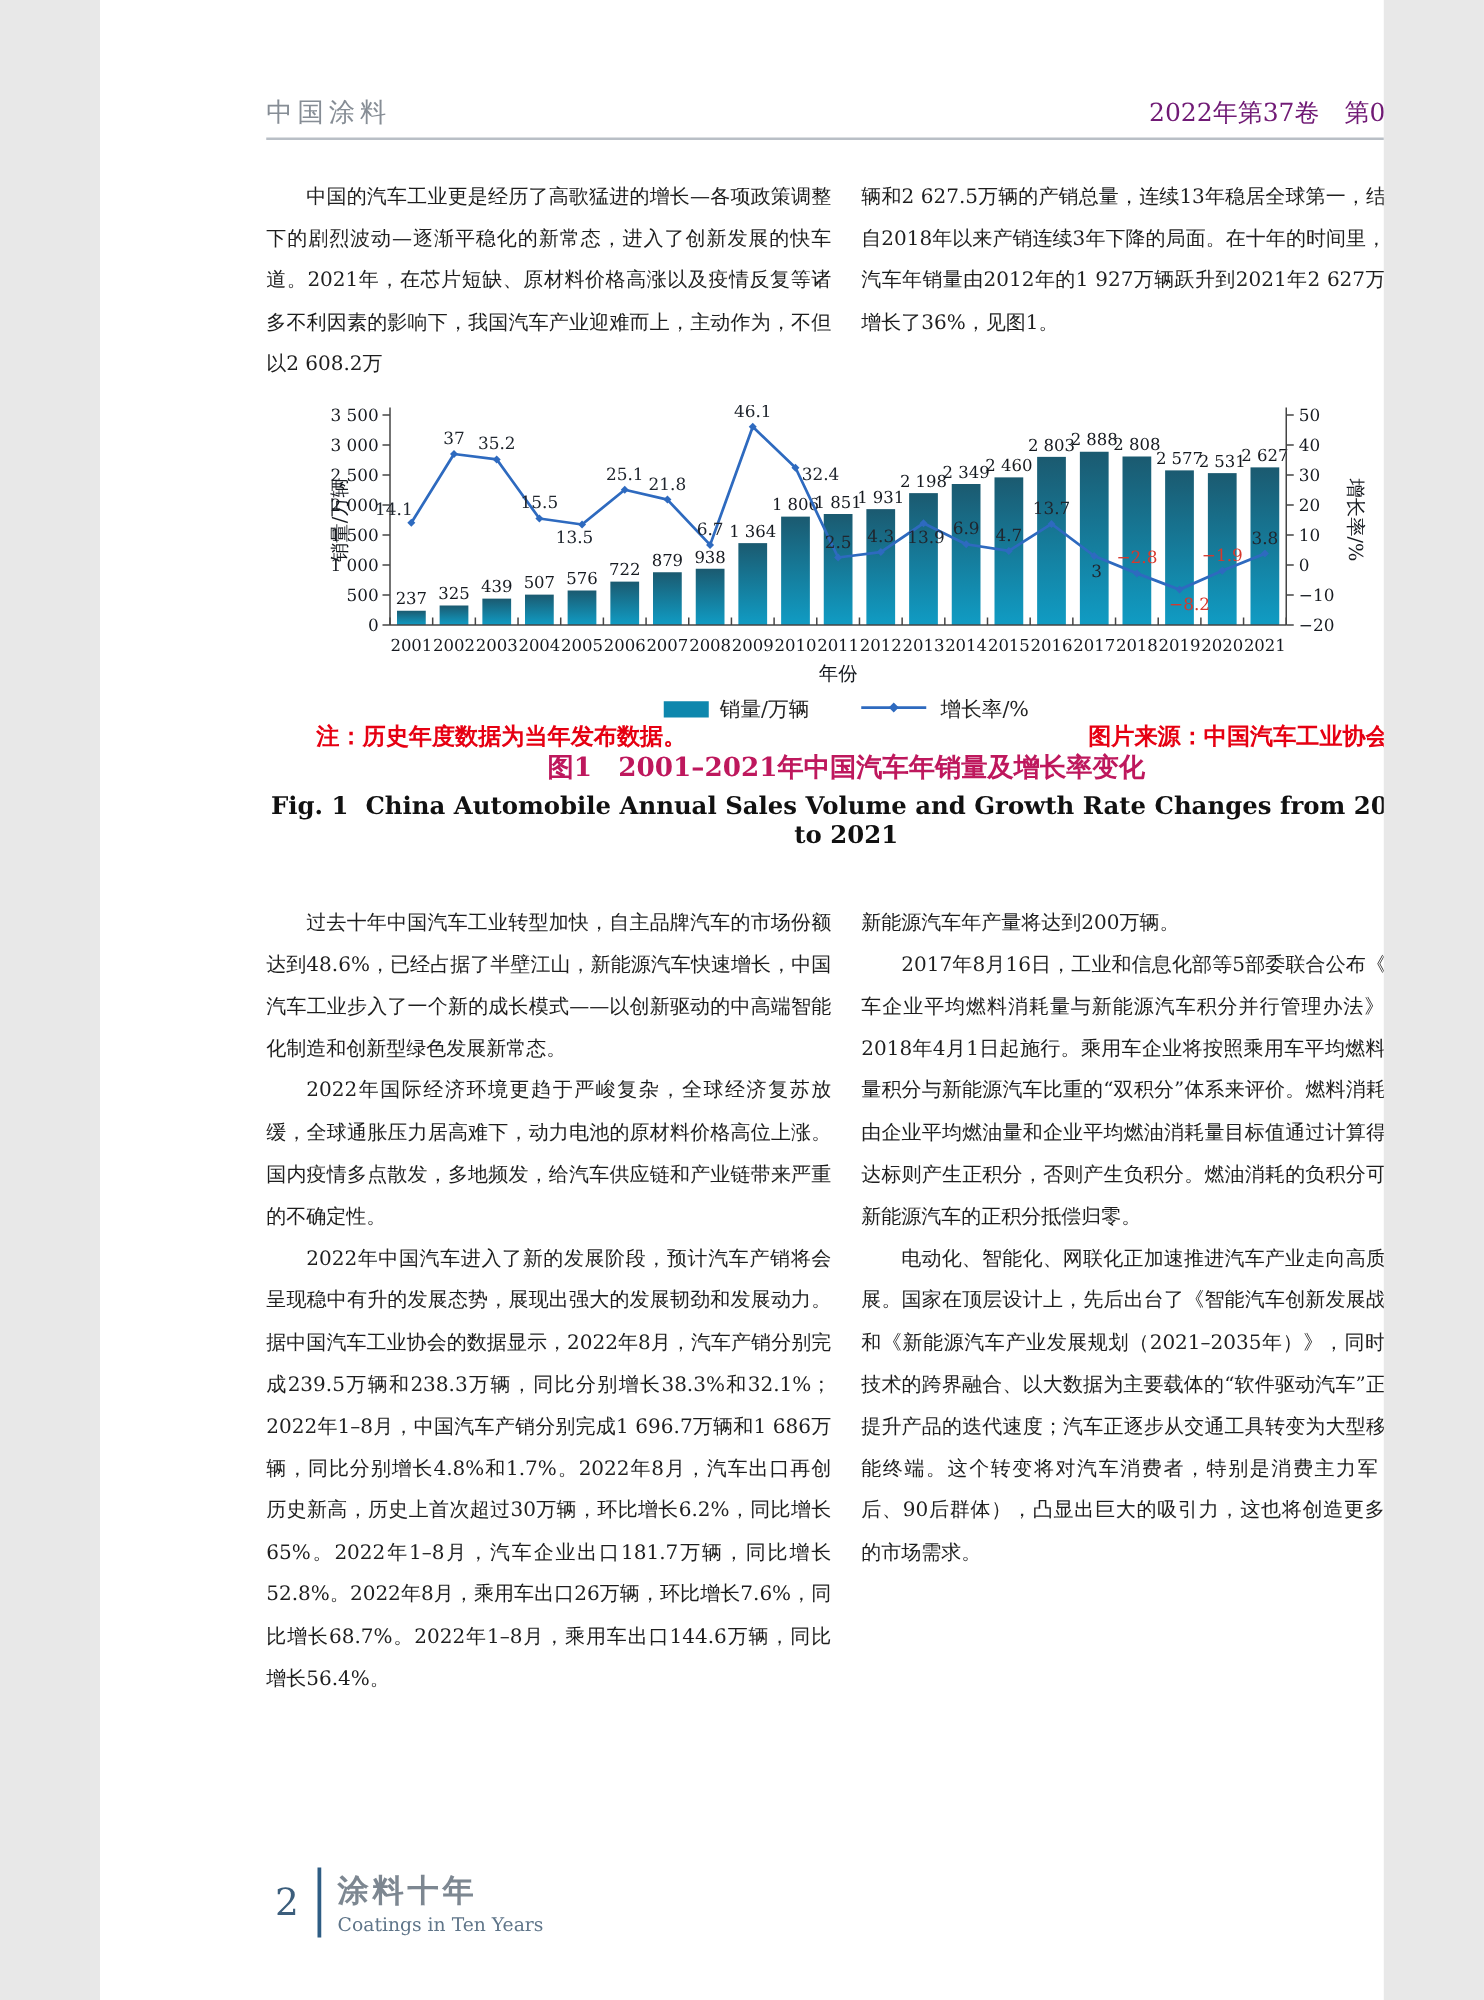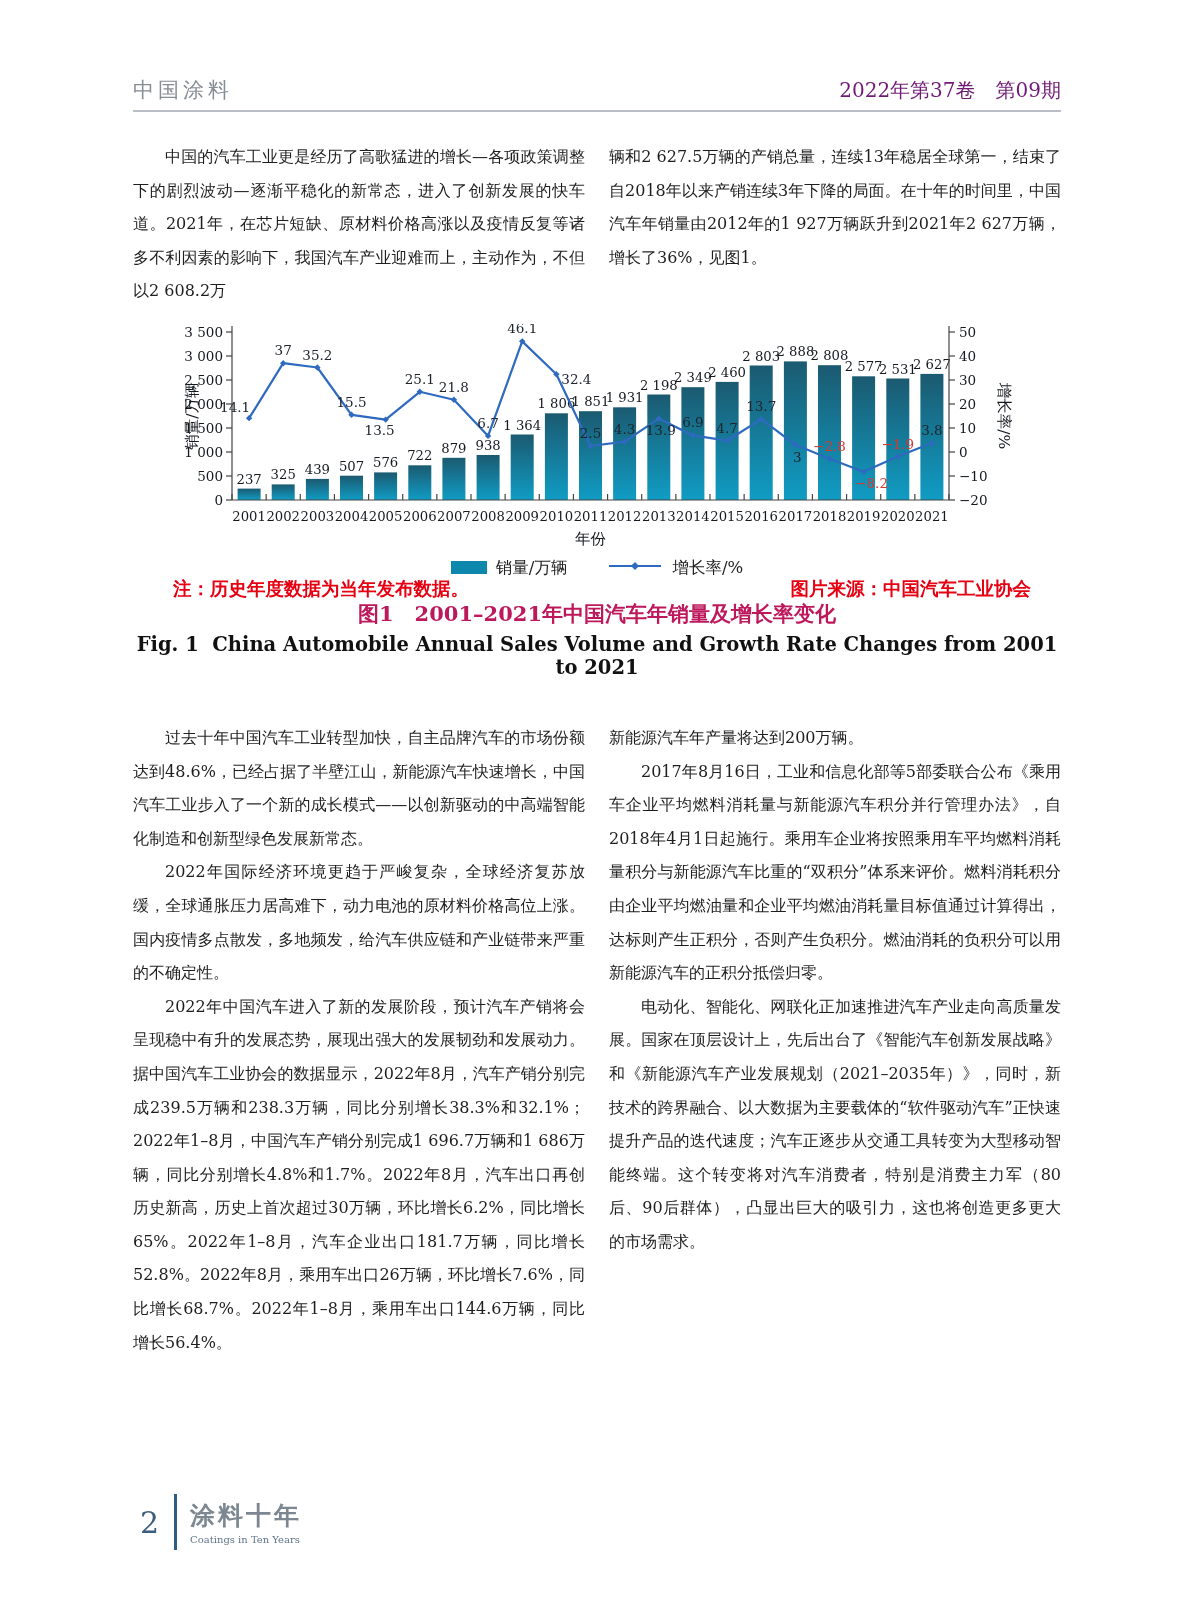--- a/index.html
+++ b/index.html
@@ -1,17 +1,17 @@
 <!DOCTYPE html>
 <html><head>
 <meta charset="utf-8">
 <style>
   html,body{margin:0;padding:0;background:#e8e8e8;}
   .page{
-    position:relative;width:1187px;height:1600px;background:#ffffff;
+    position:relative;width:1027px;height:1600px;background:#ffffff;
     font-family:"DejaVu Serif","Liberation Serif",serif;color:#1c1c1c;
     overflow:hidden;margin:0 auto;
   }
   .content{position:absolute;left:133px;top:0;width:928px;}
   
   .hdr{display:flex;justify-content:space-between;align-items:flex-end;margin-top:76px;}
   .hdr .journal{font-size:21px;color:#868d95;letter-spacing:4px;}
   .hdr .issue{font-size:20px;color:#701a75;}
   .rule{border-top:2px solid #b9bfc6;margin-top:6px;}
   
@@ -32,21 +32,21 @@
   .note-r{right:30px;}
   figcaption{margin-top:20px;}
   .cap-zh{text-align:center;font-weight:bold;font-size:21px;color:#be185d;}
   .cap-en{text-align:center;font-weight:bold;font-size:19.5px;color:#111;margin-top:5px;}
   
   footer{position:absolute;left:140px;top:1494px;display:flex;align-items:center;}
   .pno{font-size:30px;color:#3c5e7c;margin-right:15px;}
   .fbar{width:3px;height:56px;background:#2e5d84;margin-right:13px;}
   .fcol{display:flex;flex-direction:column;justify-content:center;}
   .fzh{font-size:25px;color:#7d8791;font-weight:bold;letter-spacing:3px;font-family:Liberation Mono, monospace;}
-  .fen{font-size:10px;color:#5f7589;margin-top:2px;}
+  .fen{font-size:15px;color:#5f7589;margin-top:2px;}
   
   #chart svg text{font-family:"DejaVu Serif","Liberation Serif",serif;}
 </style>
 </head>
 <body>
 
 <div class="page">
   <div class="content">
 
     <header class="hdr">

